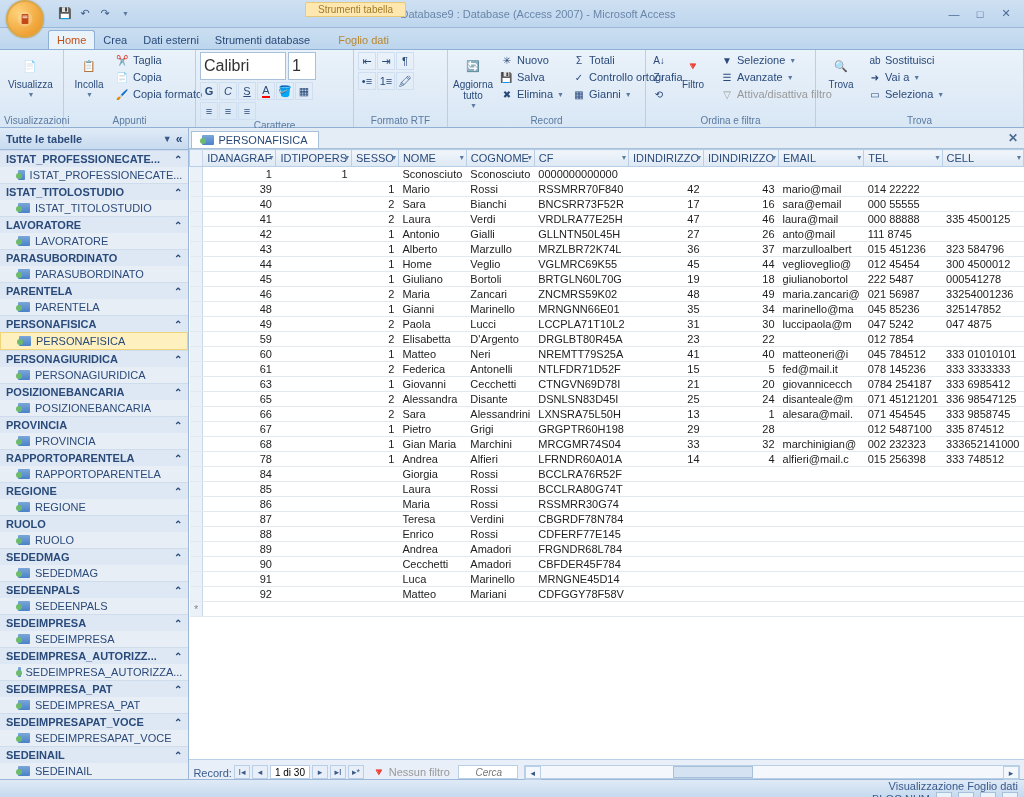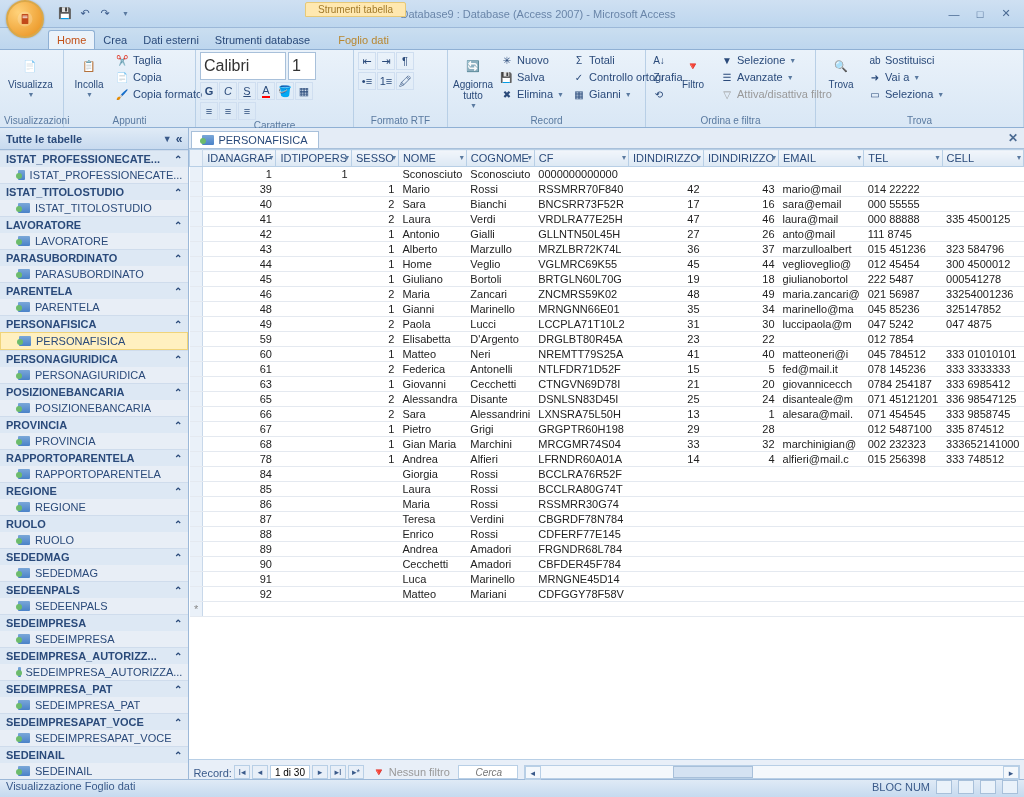--- a/index.html
+++ b/index.html
@@ -75,21 +75,21 @@
 
 
 .recnav { height: 20px; border-top: 1px solid #b8cfe6; background: #e8eff8; display: flex; align-items: flex-end; padding: 0 4px; font-size: 10px; color: #3a5a8a; gap: 2px; }
 .recnav .navbtn { width: 16px; height: 14px; border: 1px solid #b8cfe6; display:flex; align-items:center; justify-content:center; font-size:9px; }
 .recnav input { width: 40px; height: 14px; border: 1px solid #b8cfe6; font-size: 10px; text-align: center; }
 .recnav .srch { width: 60px; height: 14px; border: 1px solid #b8cfe6; font-size: 10px; padding-left: 2px; font-style: italic; }
 .recnav .hscroll { flex: 1; height: 14px; border: 1px solid #b8cfe6; background: #f4f8fc; margin-left: 4px; position: relative; }
 .recnav .hscroll .thumb { position:absolute; left: 30%; width: 80px; height: 100%; background: #d4e2f2; border: 1px solid #a8c0da; box-sizing: border-box; }
 
 
-.statusbar { height: 18px; background: linear-gradient(#dfeaf6, #c6daef); border-top: 1px solid #9cb8d8; display: flex; align-items: flex-start; padding: 0 6px; font-size: 10px; color: #3a5a8a; }
+.statusbar { height: 18px; background: linear-gradient(#dfeaf6, #c6daef); border-top: 1px solid #9cb8d8; display: flex; align-items: flex-end; padding: 0 6px; font-size: 10px; color: #3a5a8a; flex-direction: column; }
 .statusbar .right { margin-left: auto; display: flex; gap: 6px; align-items: center; }
 .viewbtn { width: 16px; height: 14px; border: 1px solid #a8c0da; background: #eaf2fa; }
 
 .sheet::-webkit-scrollbar { width: 16px; height: 16px; }
 .sheet::-webkit-scrollbar-track { background: #eef4fa; }
 .sheet::-webkit-scrollbar-thumb { background: #cfdff0; border: 1px solid #a8c0da; }
 </style>
 </head>
 <body>
 

